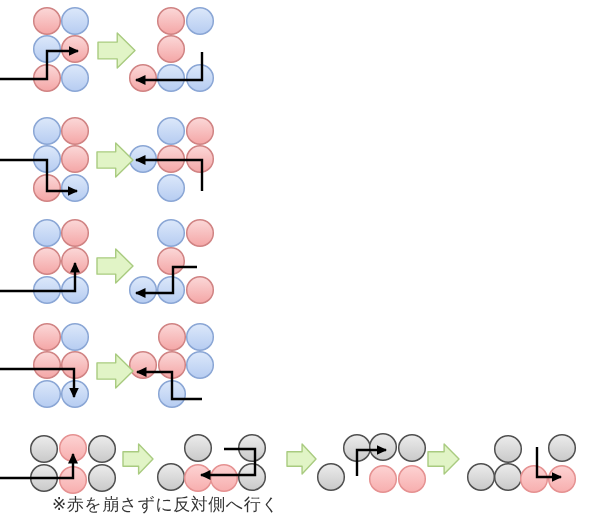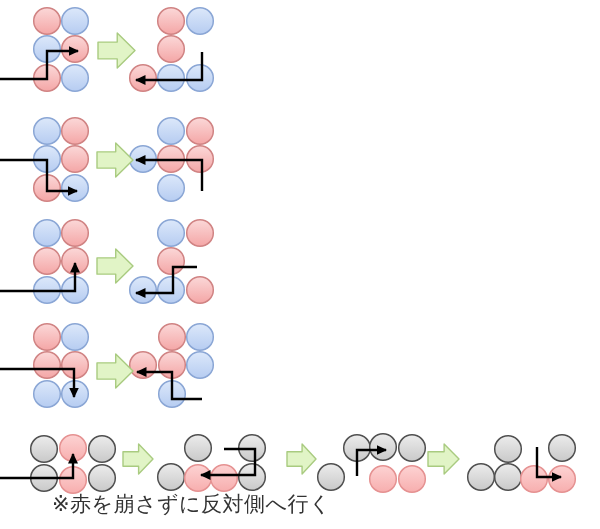--- a/index.html
+++ b/index.html
@@ -3,21 +3,21 @@
 <meta charset="utf-8">
 <style>
   html,body{margin:0;padding:0;background:#fff;}
   .canvas{
     position:relative;width:600px;height:529px;background:#ffffff;overflow:hidden;
     font-family:"DejaVu Sans","Liberation Sans",sans-serif;
   }
   .canvas svg{position:absolute;left:0;top:0;display:block;}
   .caption{
     position:absolute;left:52px;top:494px;
-    font-size:21px;line-height:20px;letter-spacing:0.5px;color:#333;
+    font-size:17px;line-height:20px;letter-spacing:0.5px;color:#333;
     white-space:nowrap;
   }
   .move-path{fill:none;stroke:#000;stroke-width:2.4;}
   .ball{stroke-width:1.5;}
   .block-arrow{stroke-width:1.4;stroke-linejoin:round;}
 </style>
 </head>
 <body>
 
 <div class="canvas">

